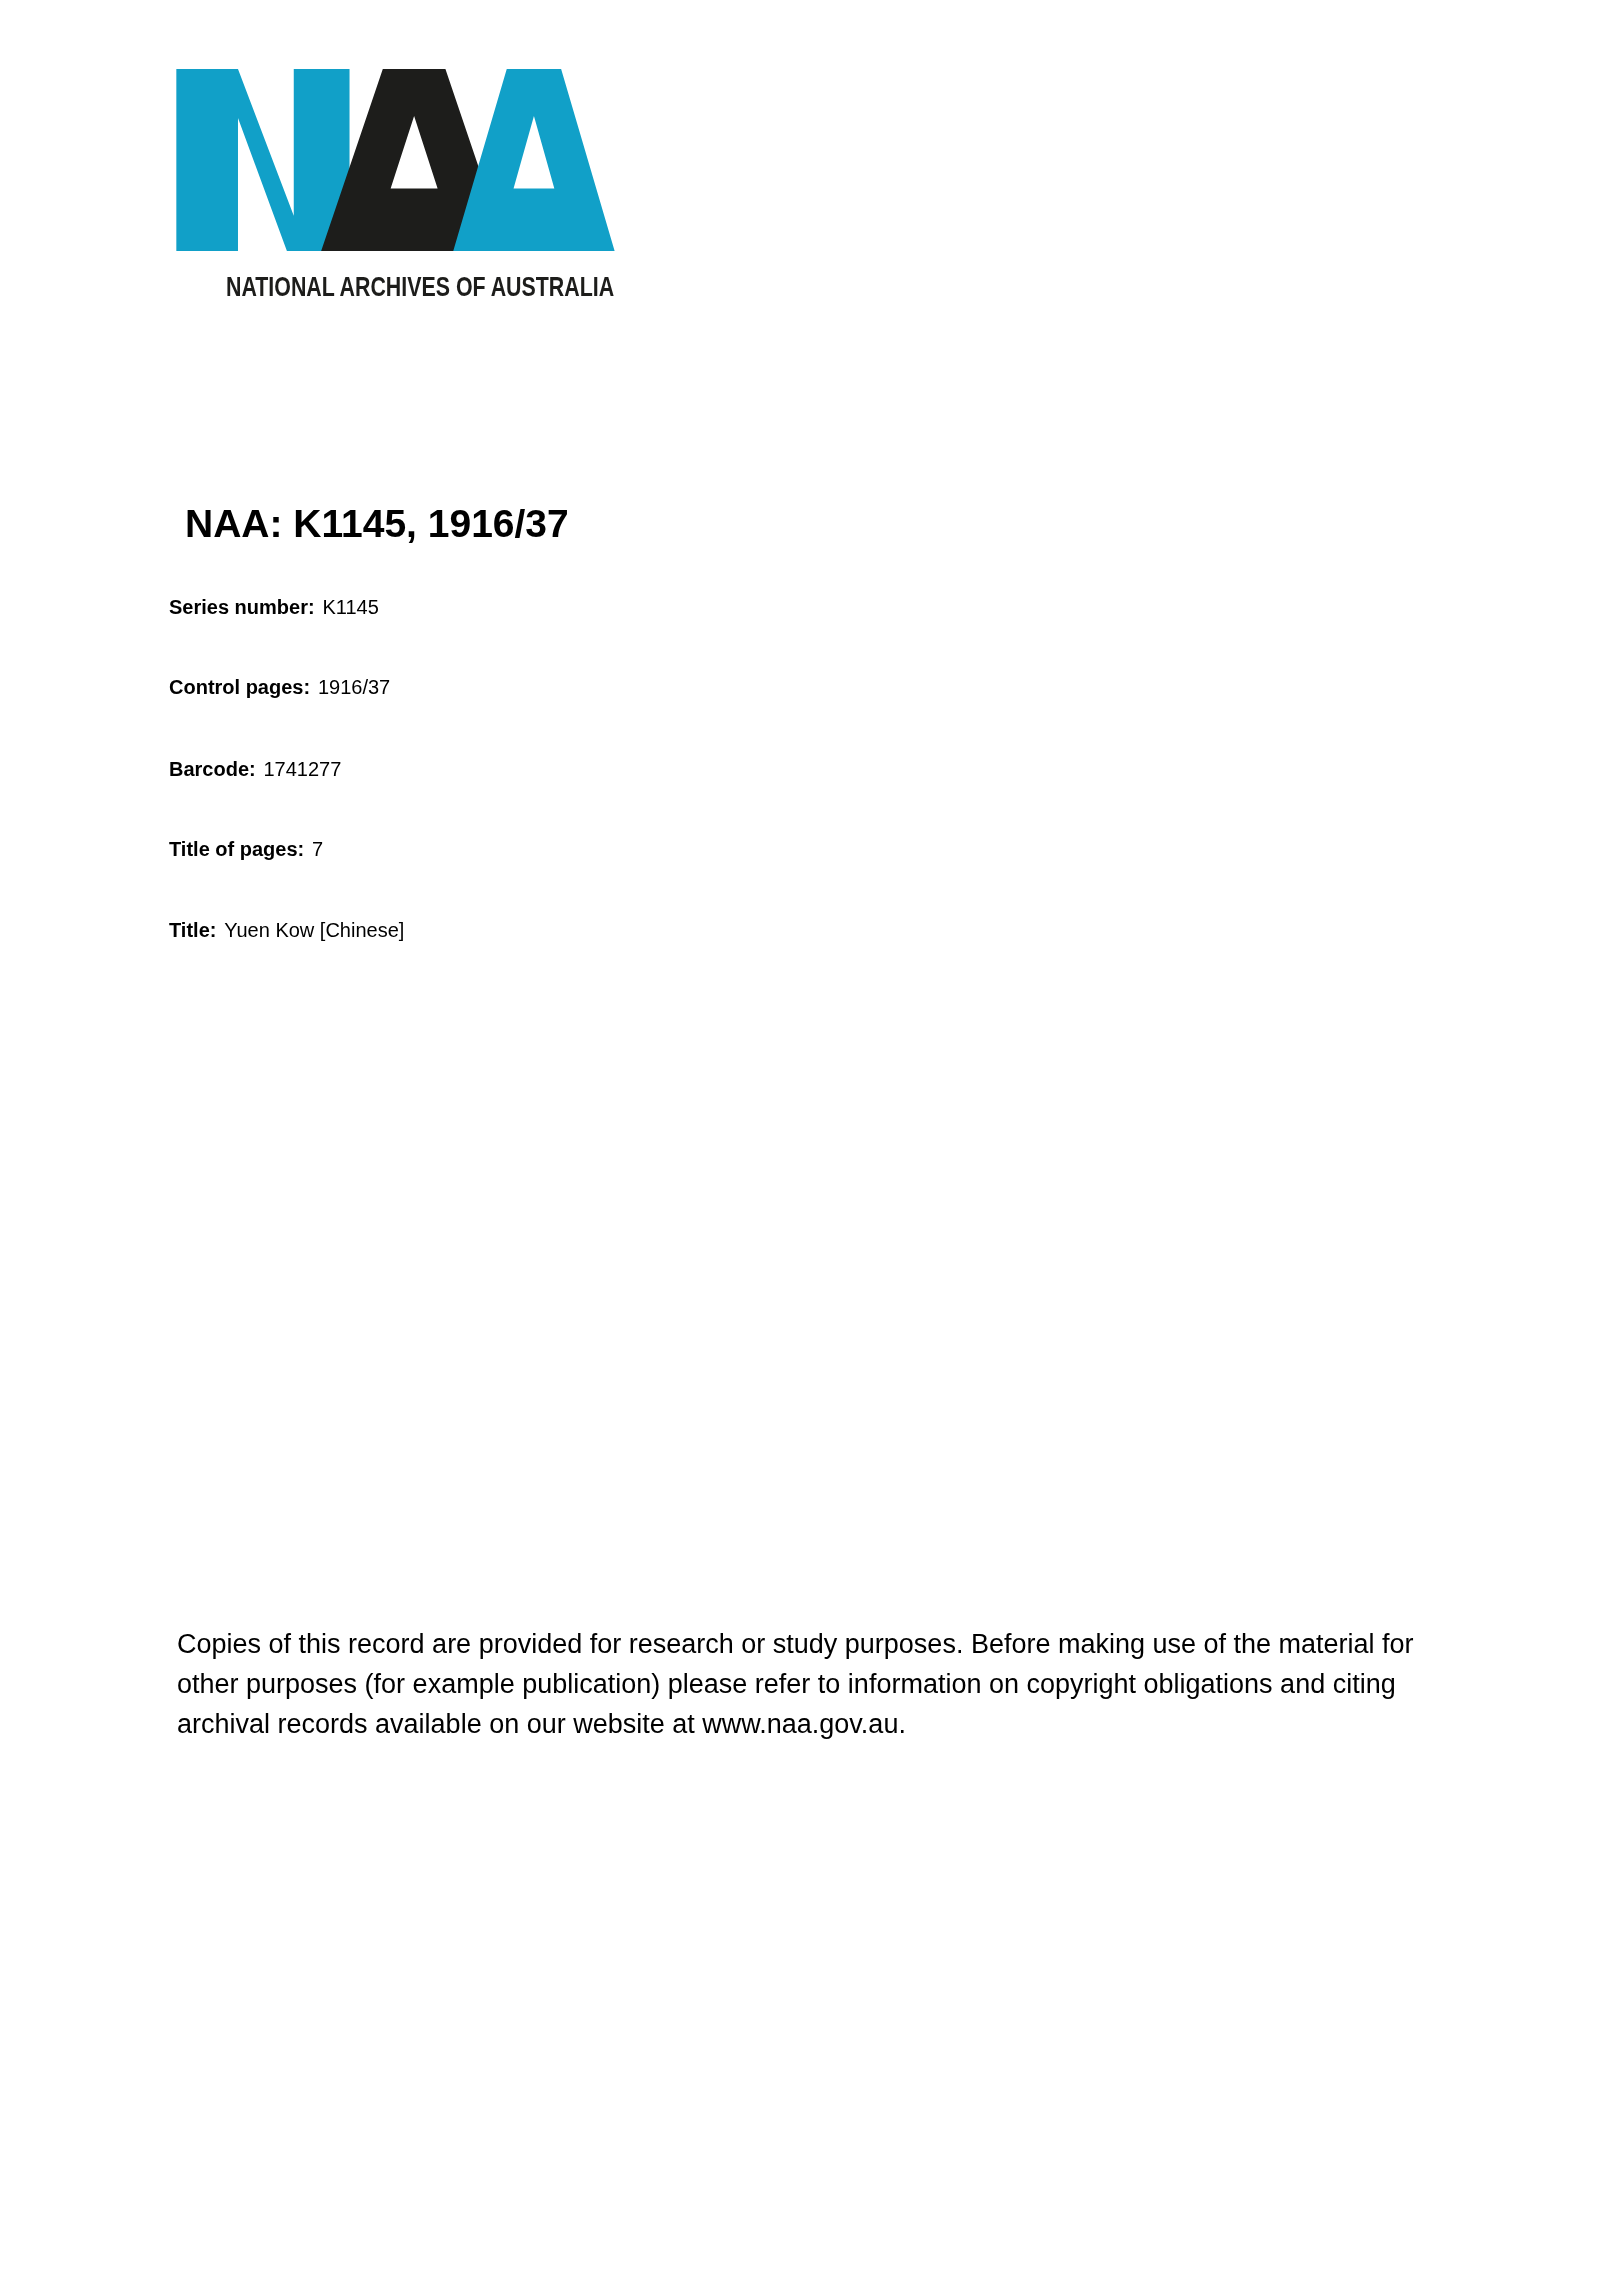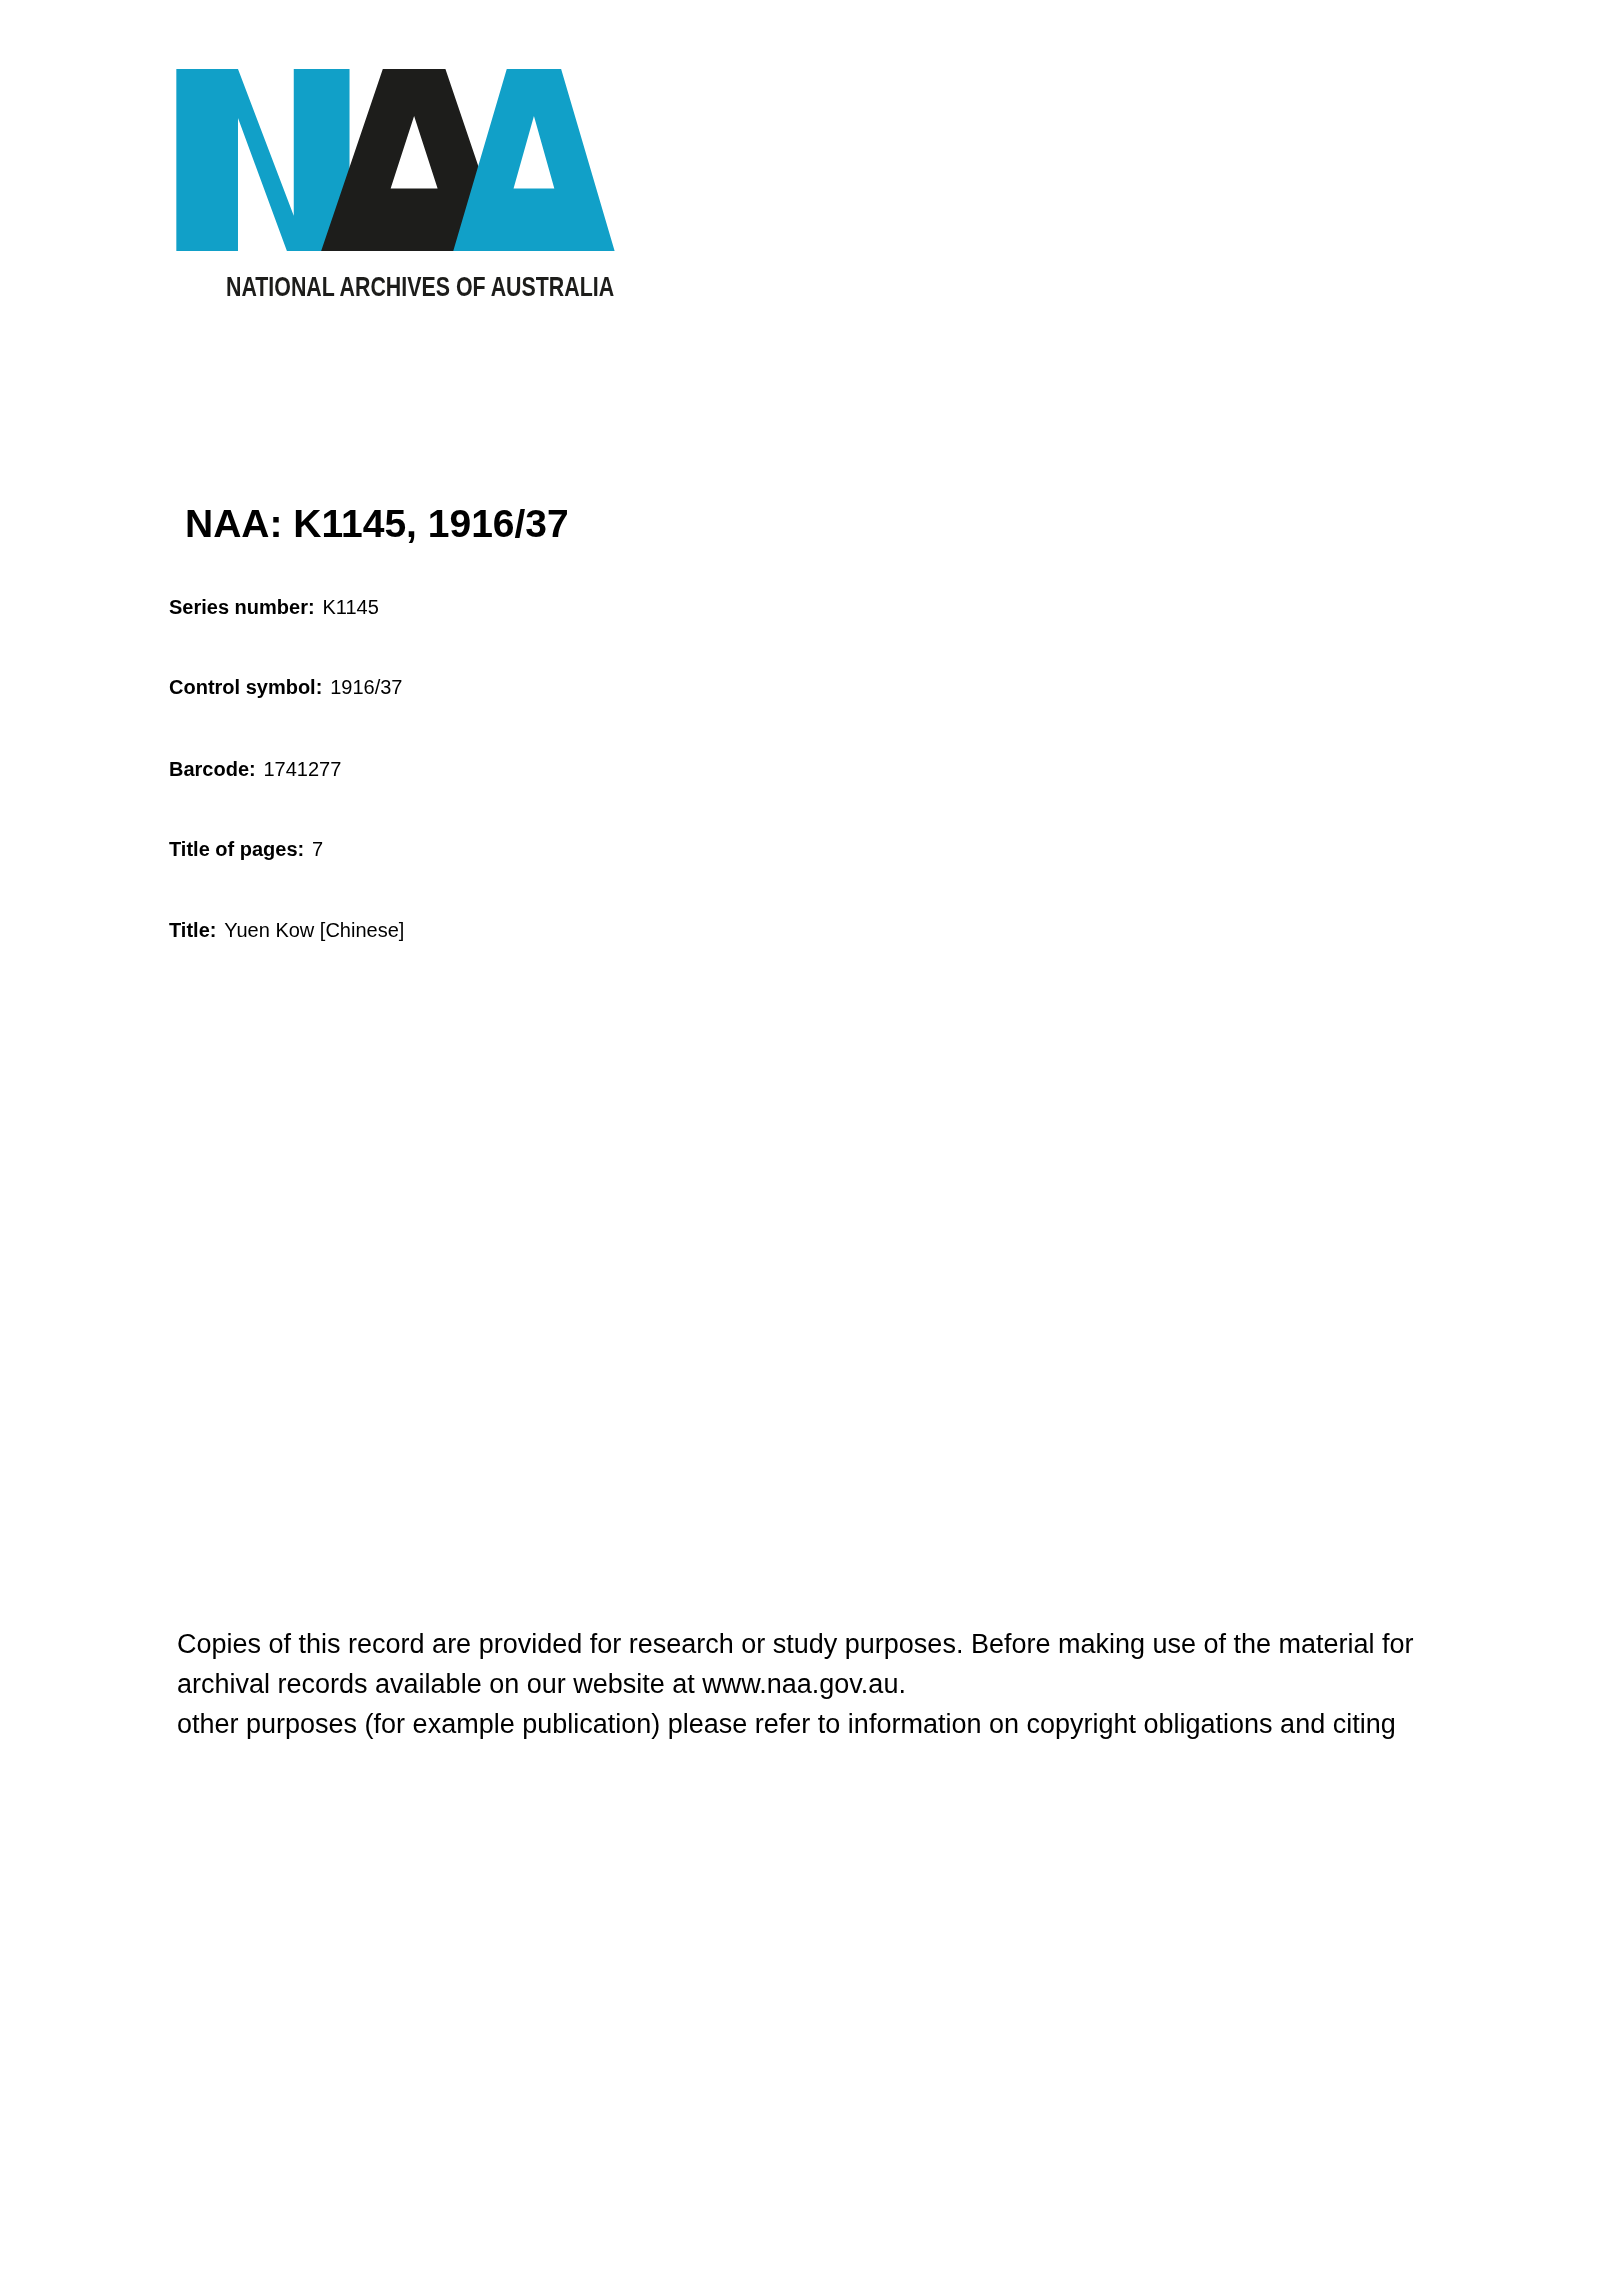--- a/index.html
+++ b/index.html
@@ -52,35 +52,35 @@
 
   <div class="wordmark">NATIONAL ARCHIVES OF AUSTRALIA</div>
 
   <h1 class="heading">NAA: K1145, 1916/37</h1>
 
   <div class="field" style="top:591px">
     <span class="label">Series number:</span><span class="value">K1145</span>
   </div>
 
   <div class="field" style="top:671px">
-    <span class="label">Control symbol:</span><span class="value">1916/37</span>
+    <span class="label">Control pages:</span><span class="value">1916/37</span>
   </div>
 
   <div class="field" style="top:753px">
     <span class="label">Barcode:</span><span class="value">1741277</span>
   </div>
 
   <div class="field" style="top:833px">
     <span class="label">Title of pages:</span><span class="value">7</span>
   </div>
 
   <div class="field" style="top:914px">
     <span class="label">Title:</span><span class="value">Yuen Kow [Chinese]</span>
   </div>
 
   <div class="footer">
     <div class="footer-line">Copies of this record are provided for research or study purposes. Before making use of the material for</div>
+    <div class="footer-line">other purposes (for example publication) please refer to information on copyright obligations and citing</div>
     <div class="footer-line">archival records available on our website at www.naa.gov.au.</div>
-    <div class="footer-line">other purposes (for example publication) please refer to information on copyright obligations and citing</div>
   </div>
 
 </div>
 
 
 </body></html>

